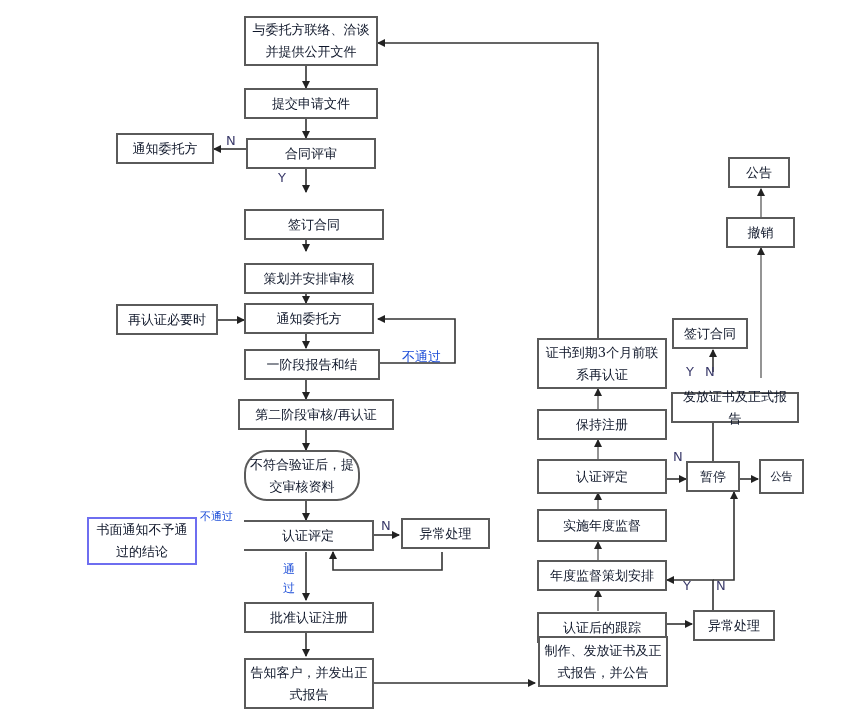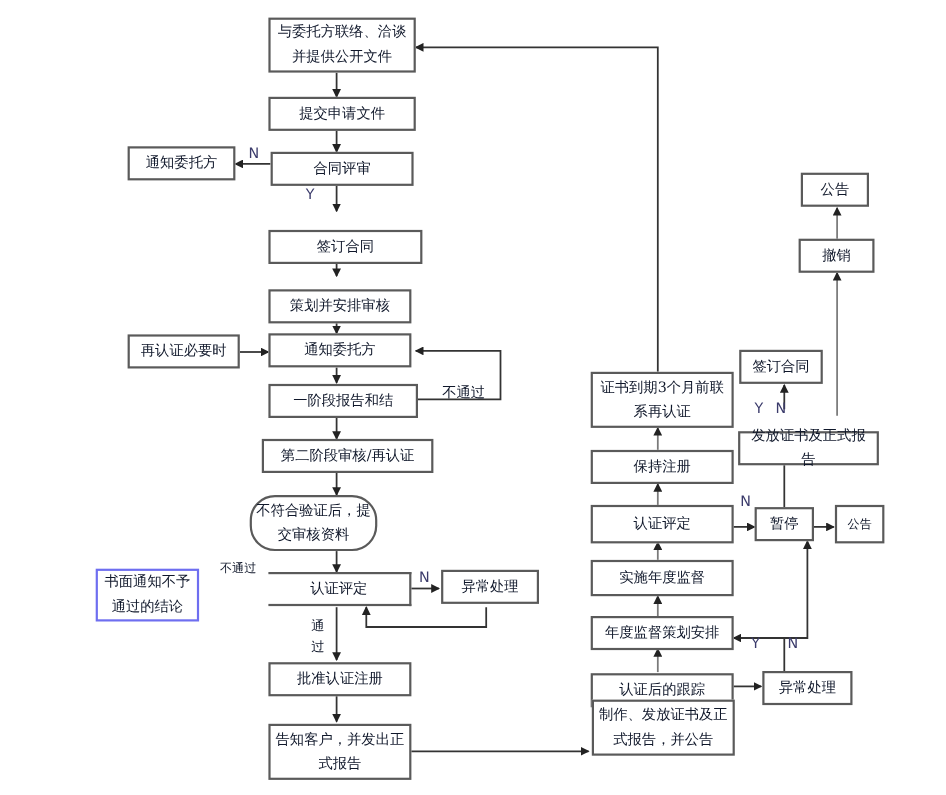--- a/index.html
+++ b/index.html
@@ -5,21 +5,21 @@
   html, body { margin: 0; padding: 0; background: #ffffff; }
   body { width: 860px; height: 723px; position: relative; overflow: hidden;
          font-family: "DejaVu Sans", "Liberation Sans", sans-serif; }
   #canvas { position: absolute; left: 0; top: 0; width: 860px; height: 723px; }
   .node { position: absolute; box-sizing: border-box; border: 2px solid #5a5a5a;
           background: #fff; color: #0f172a; display: flex; align-items: center;
           justify-content: center; text-align: center; font-size: 13px; line-height: 22px;
           font-family: "DejaVu Serif", "Liberation Serif", serif; padding: 0 4px; }
   .node.blue { border-color: #6e6ef0; }
   .node.no-left { border-left: none; }
-  .lbl { position: absolute; font-size: 12px; color: #0f172a;
+  .lbl { position: absolute; font-size: 12px; color: #1d4ed8;
          font-family: "DejaVu Sans", "Liberation Sans", sans-serif; }
   .lbl.yn { font-size: 13px; color: #3b3b6b; }
   .lbl.cn { font-family: "DejaVu Serif", "Liberation Serif", serif; }
   svg line, svg polyline { stroke: #333; stroke-width: 1.6; fill: none; }
   svg line.gray, svg polyline.gray { stroke: #7a7a7a; }
 </style>
 </head>
 <body>
 
 <svg id="canvas" viewBox="0 0 860 723">
@@ -67,22 +67,22 @@
 <div class="node" style="left:244px;top:16px;width:134px;height:50px;">与委托方联络、洽谈并提供公开文件</div>
 <div class="node" style="left:244px;top:88px;width:134px;height:31px;">提交申请文件</div>
 <div class="node" style="left:116px;top:133px;width:98px;height:31px;">通知委托方</div>
 <div class="node" style="left:246px;top:138px;width:130px;height:31px;">合同评审</div>
 <div class="node" style="left:244px;top:209px;width:140px;height:31px;">签订合同</div>
 <div class="node" style="left:244px;top:263px;width:130px;height:31px;text-align:center;">策划并安排审核</div>
 <div class="node" style="left:116px;top:304px;width:102px;height:31px;">再认证必要时</div>
 <div class="node" style="left:244px;top:303px;width:130px;height:31px;">通知委托方</div>
 <div class="node" style="left:244px;top:349px;width:136px;height:31px;">一阶段报告和结</div>
 <div class="node" style="left:238px;top:399px;width:156px;height:31px;">第二阶段审核/再认证</div>
-<div class="node" style="left:227px;top:450px;width:116px;height:51px;border-radius:23px;">不符合验证后，提交审核资料</div>
-<div class="node blue" style="left:87px;top:517px;width:94px;height:48px;">书面通知不予通过的结论</div>
+<div class="node" style="left:244px;top:450px;width:116px;height:51px;border-radius:23px;">不符合验证后，提交审核资料</div>
+<div class="node blue" style="left:87px;top:517px;width:110px;height:48px;">书面通知不予通过的结论</div>
 <div class="node no-left" style="left:244px;top:520px;width:130px;height:31px;">认证评定</div>
 <div class="node" style="left:401px;top:518px;width:89px;height:31px;">异常处理</div>
 <div class="node" style="left:244px;top:602px;width:130px;height:31px;">批准认证注册</div>
 <div class="node" style="left:244px;top:658px;width:130px;height:51px;">告知客户，并发出正式报告</div>
 
 <div class="node" style="left:537px;top:612px;width:130px;height:31px;">认证后的跟踪</div>
 <div class="node" style="left:538px;top:636px;width:130px;height:51px;">制作、发放证书及正式报告，并公告</div>
 <div class="node" style="left:693px;top:610px;width:82px;height:31px;">异常处理</div>
 <div class="node" style="left:537px;top:560px;width:130px;height:31px;">年度监督策划安排</div>
 <div class="node" style="left:537px;top:509px;width:130px;height:33px;">实施年度监督</div>

